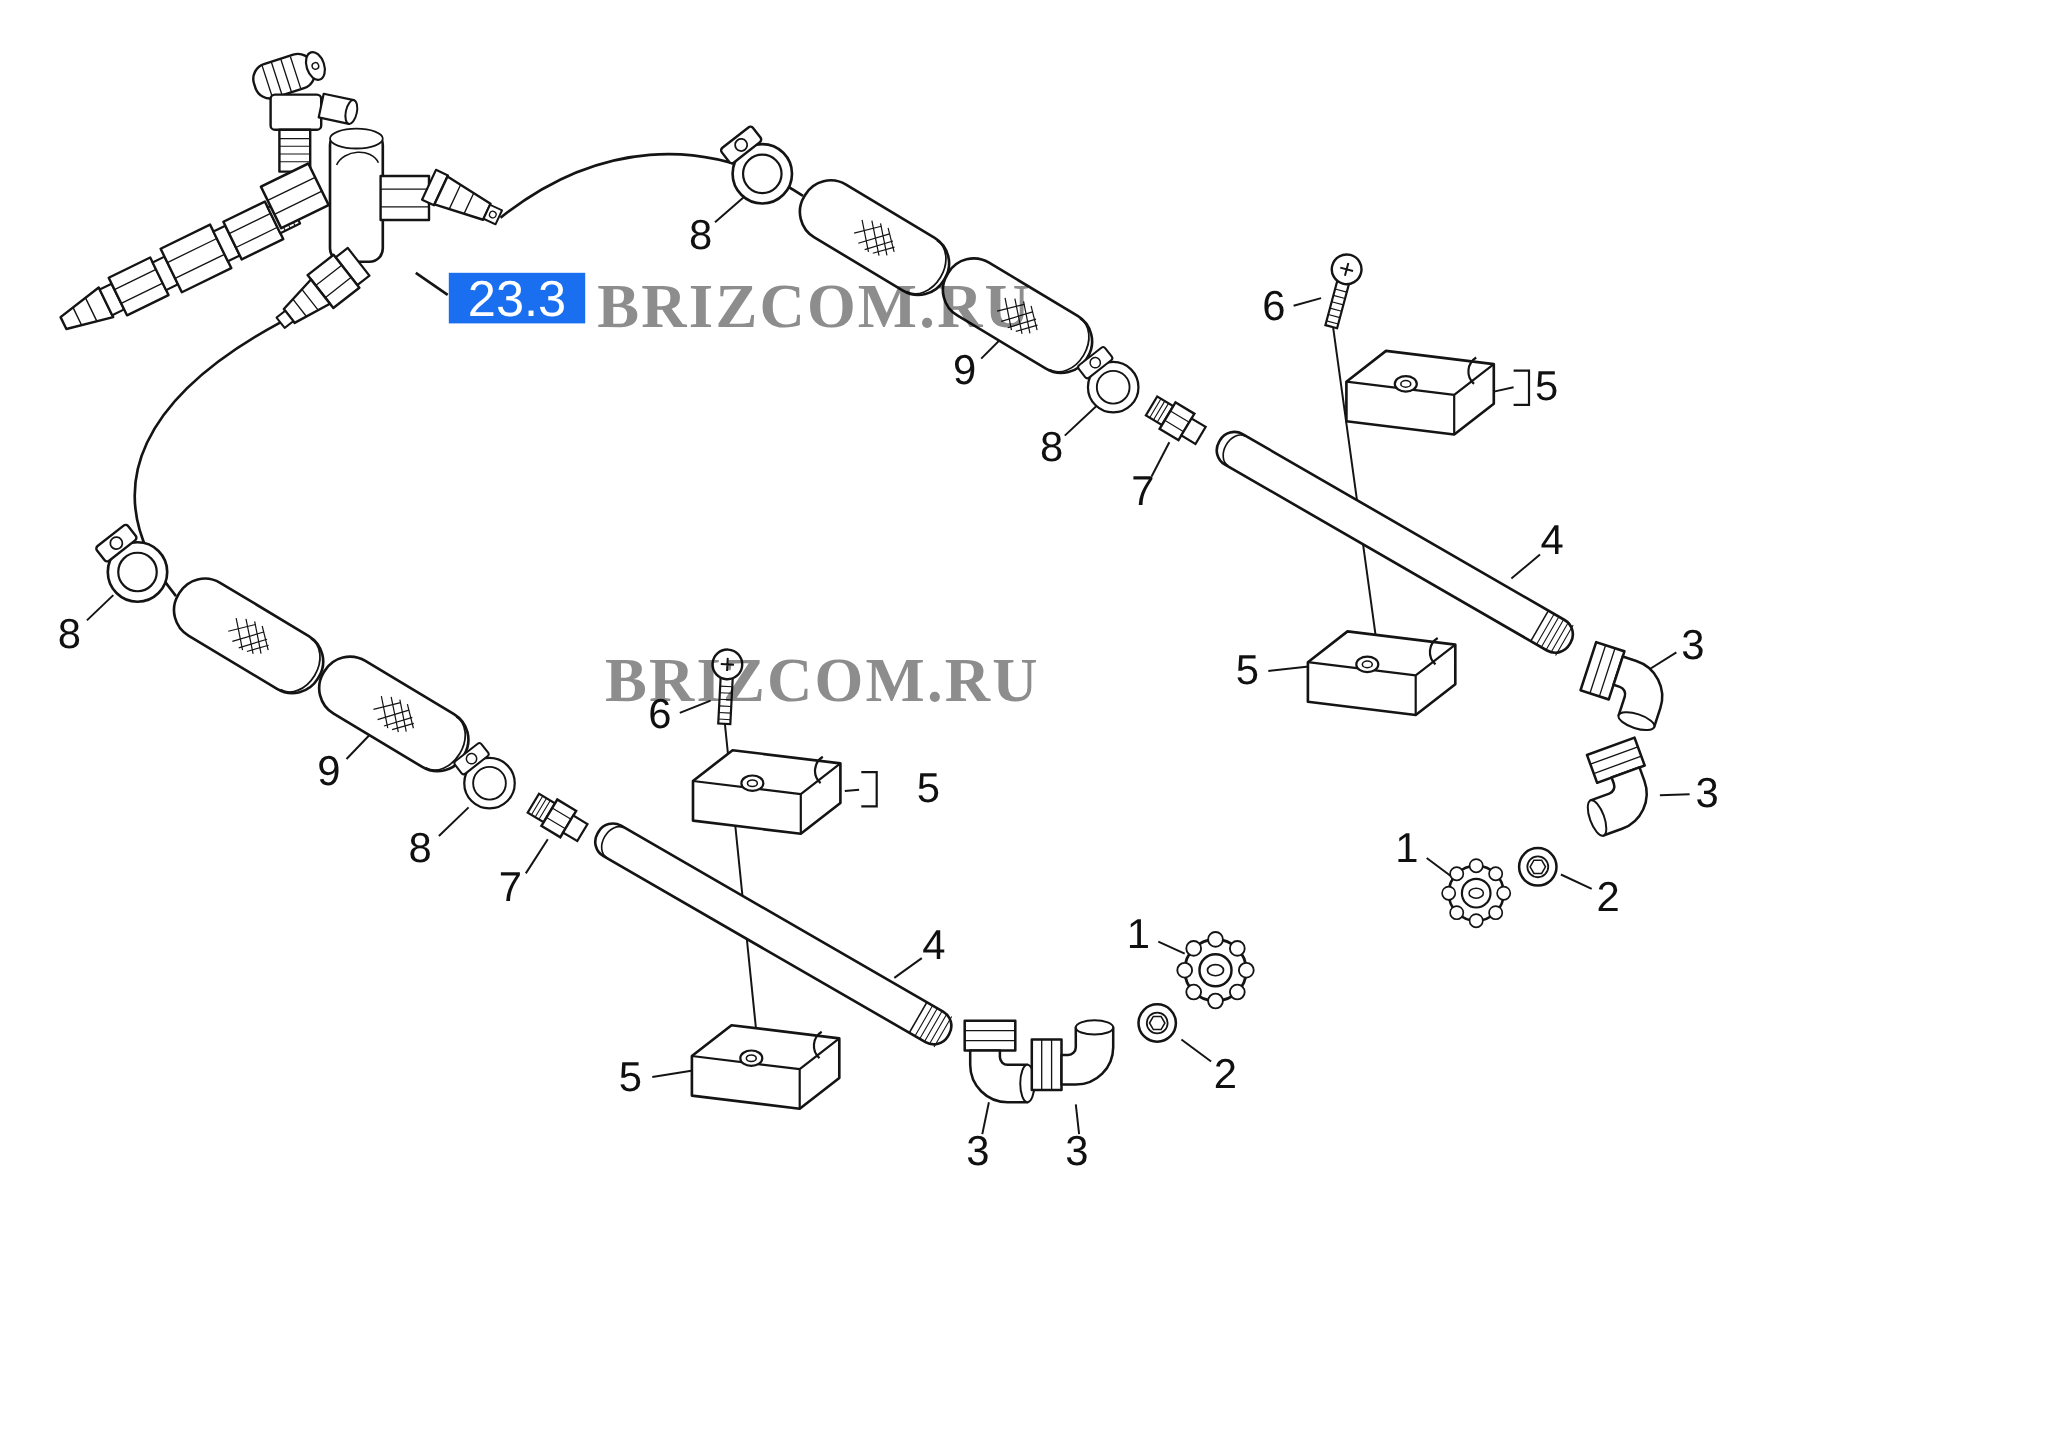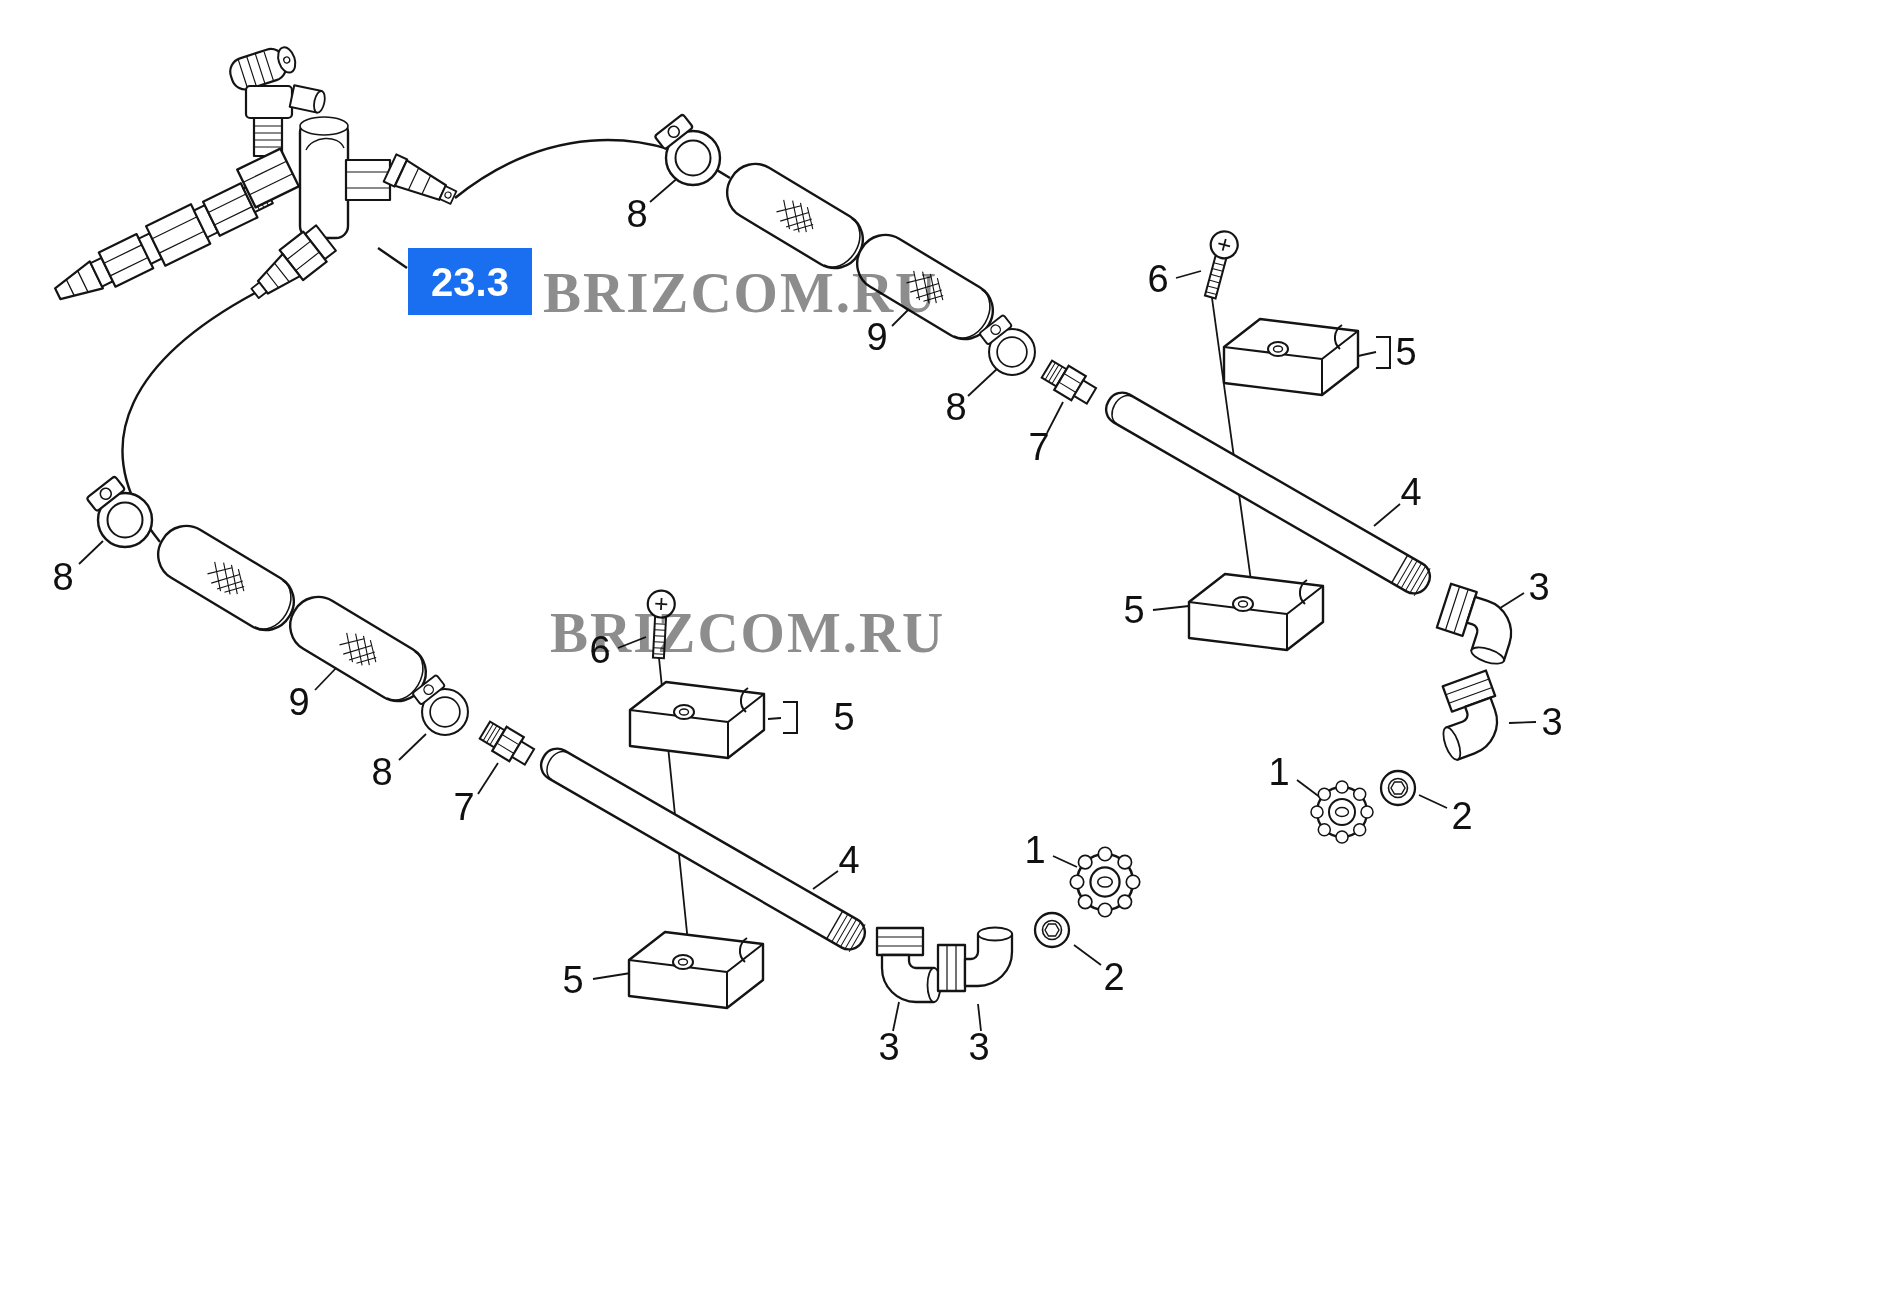--- a/index.html
+++ b/index.html
@@ -1,23 +1,23 @@
 <!DOCTYPE html>
 <html><head>
 <meta charset="utf-8">
 <style>
   html,body{margin:0;padding:0;background:#fff;}
   .stage{position:relative;width:1879px;height:1313px;background:#ffffff;overflow:hidden;
          font-family:"Liberation Sans",sans-serif;}
   .stage svg.art{position:absolute;left:0;top:0;z-index:1;}
   .watermark{position:absolute;z-index:2;font-family:"Liberation Serif",serif;font-weight:bold;
-             font-size:57px;letter-spacing:2px;white-space:nowrap;mix-blend-mode:multiply;line-height:1;margin-top:14px;}
-  .badge{position:absolute;z-index:3;left:408px;top:248px;width:124px;height:67px;
+             font-size:57px;letter-spacing:2px;white-space:nowrap;mix-blend-mode:multiply;line-height:1;}
+  .badge{position:absolute;z-index:3;left:408px;top:248px;width:124px;height:46px;
          display:flex;align-items:center;justify-content:center;
-         font-weight:bold;font-size:40px;line-height:1;}
+         font-weight:normal;font-size:46px;line-height:1;}
   .callout{position:absolute;z-index:4;transform:translate(-50%,-50%);
            font-size:38px;color:#101010;line-height:1;}
 </style>
 </head>
 <body>
 
 <div class="stage">
 
   <svg class="art" width="1879" height="1313" viewBox="0 0 1879 1313">
     <defs>

